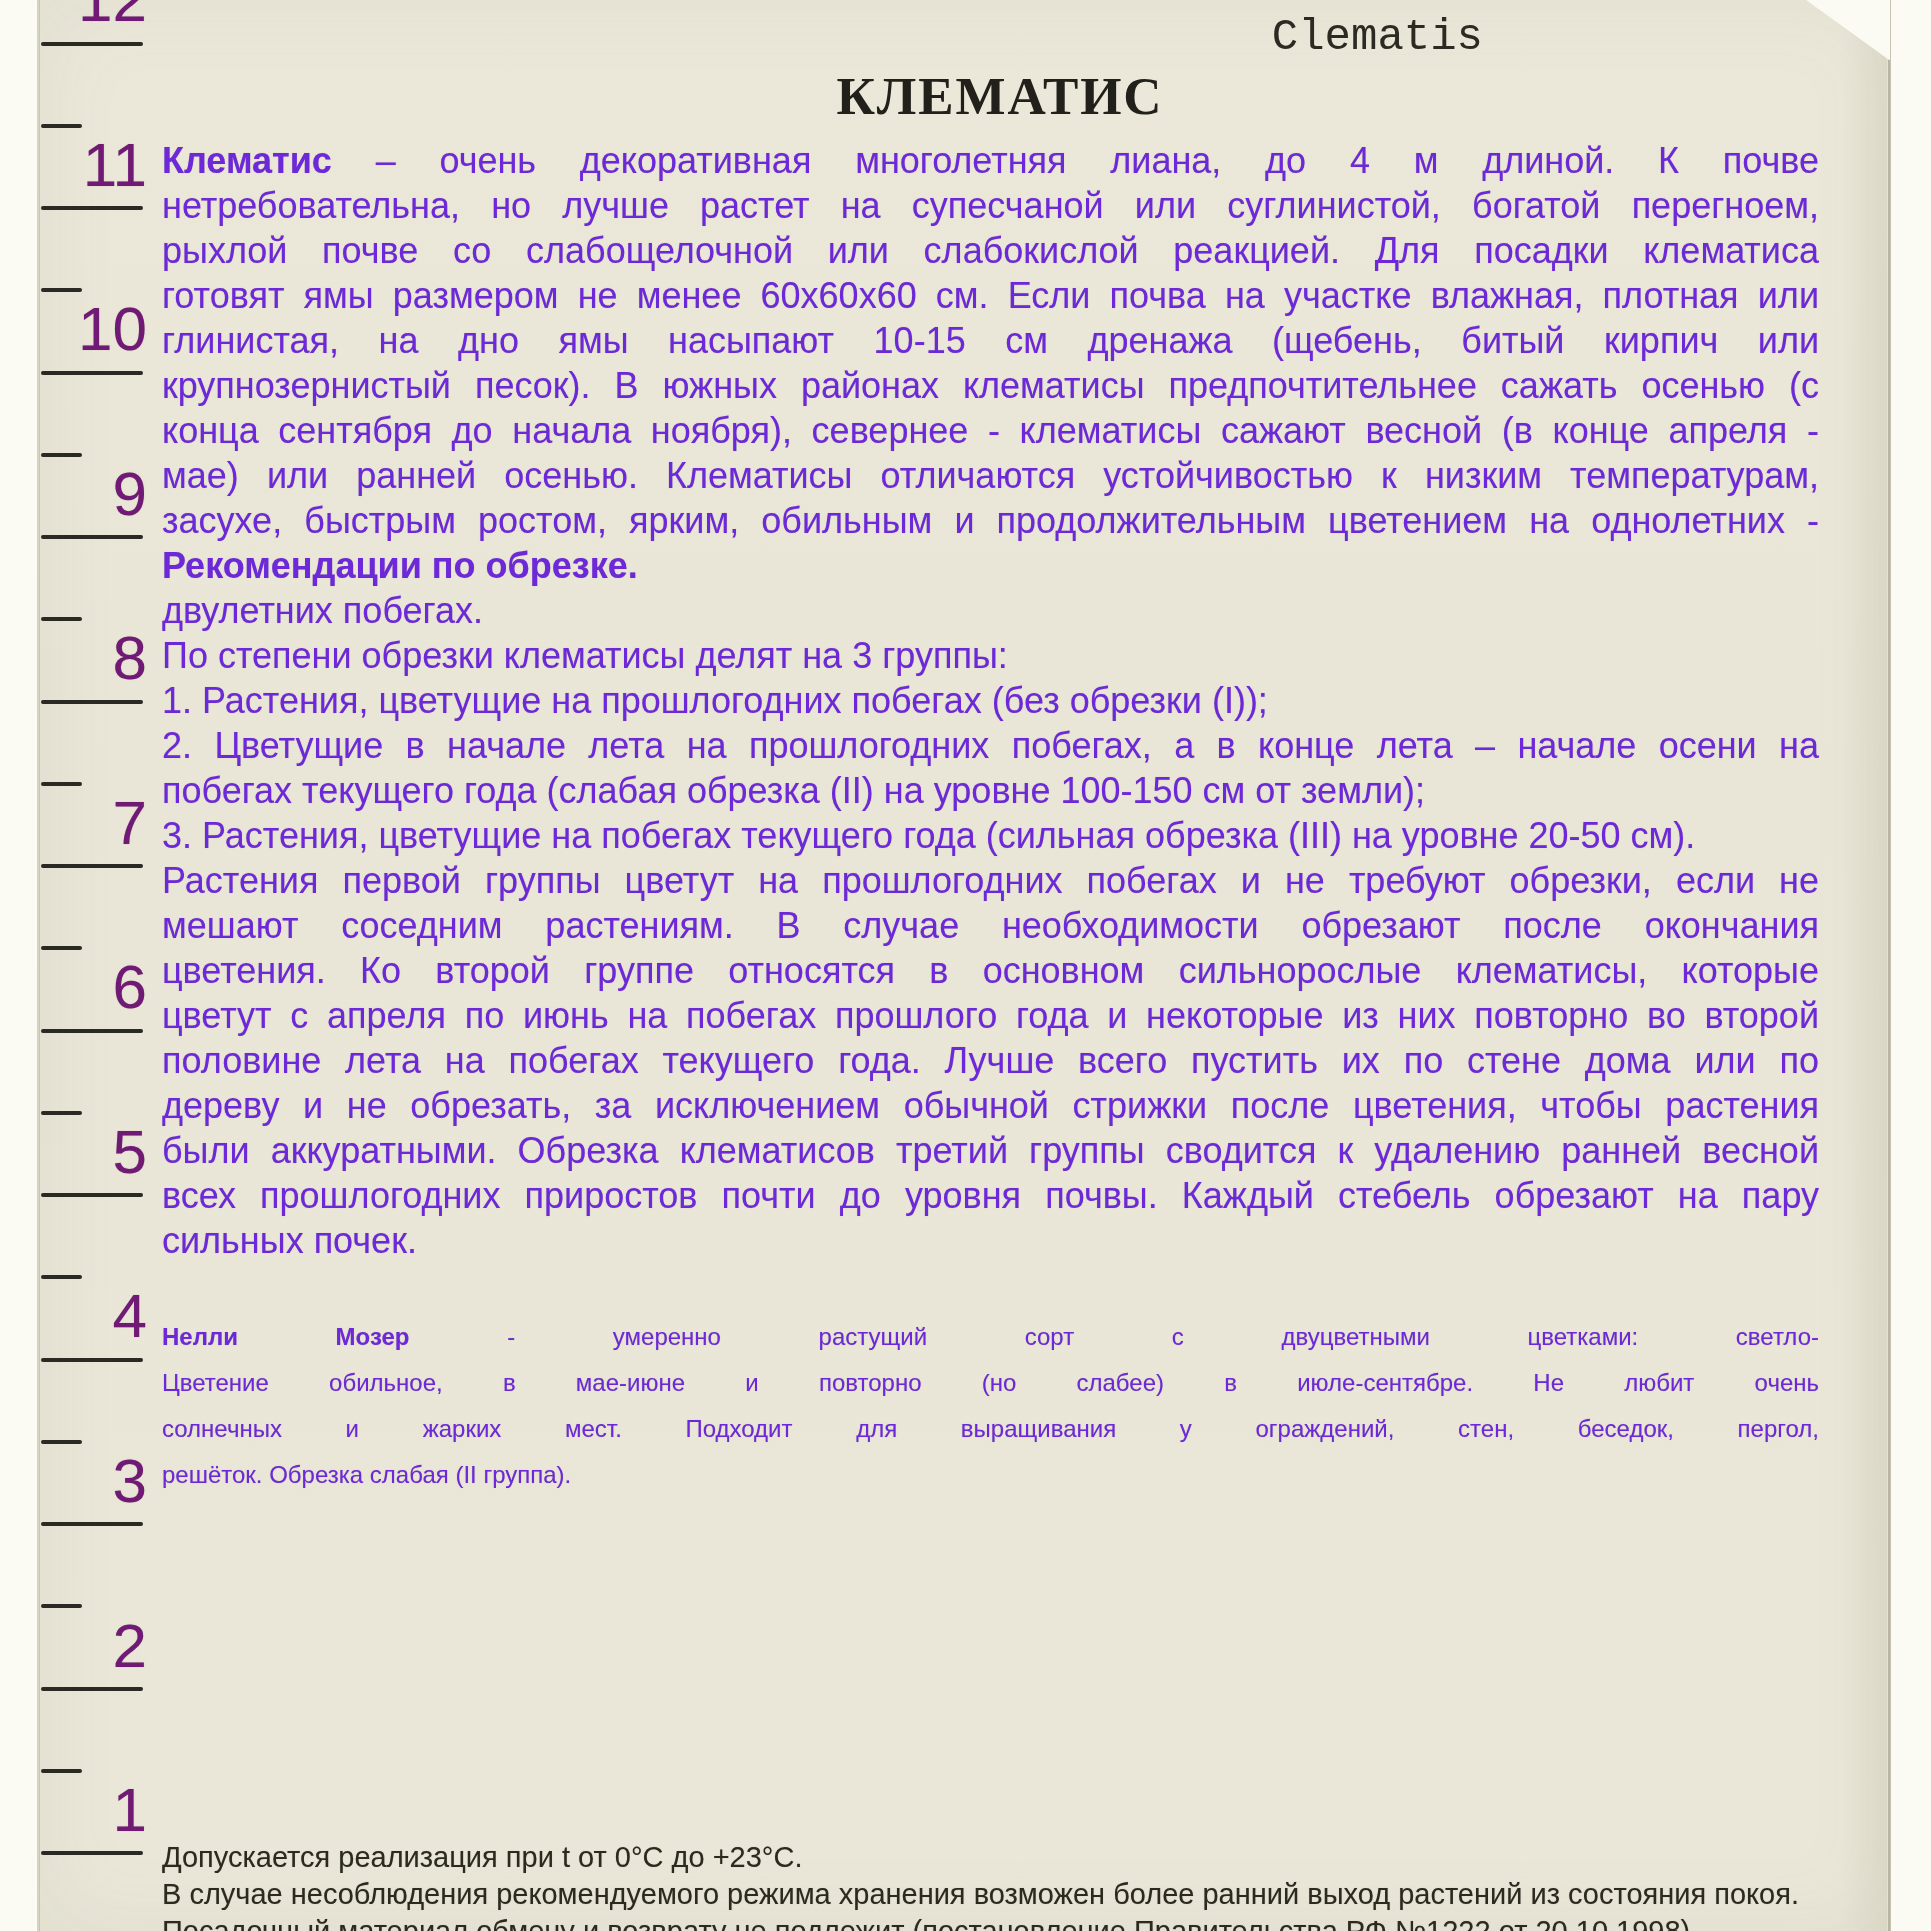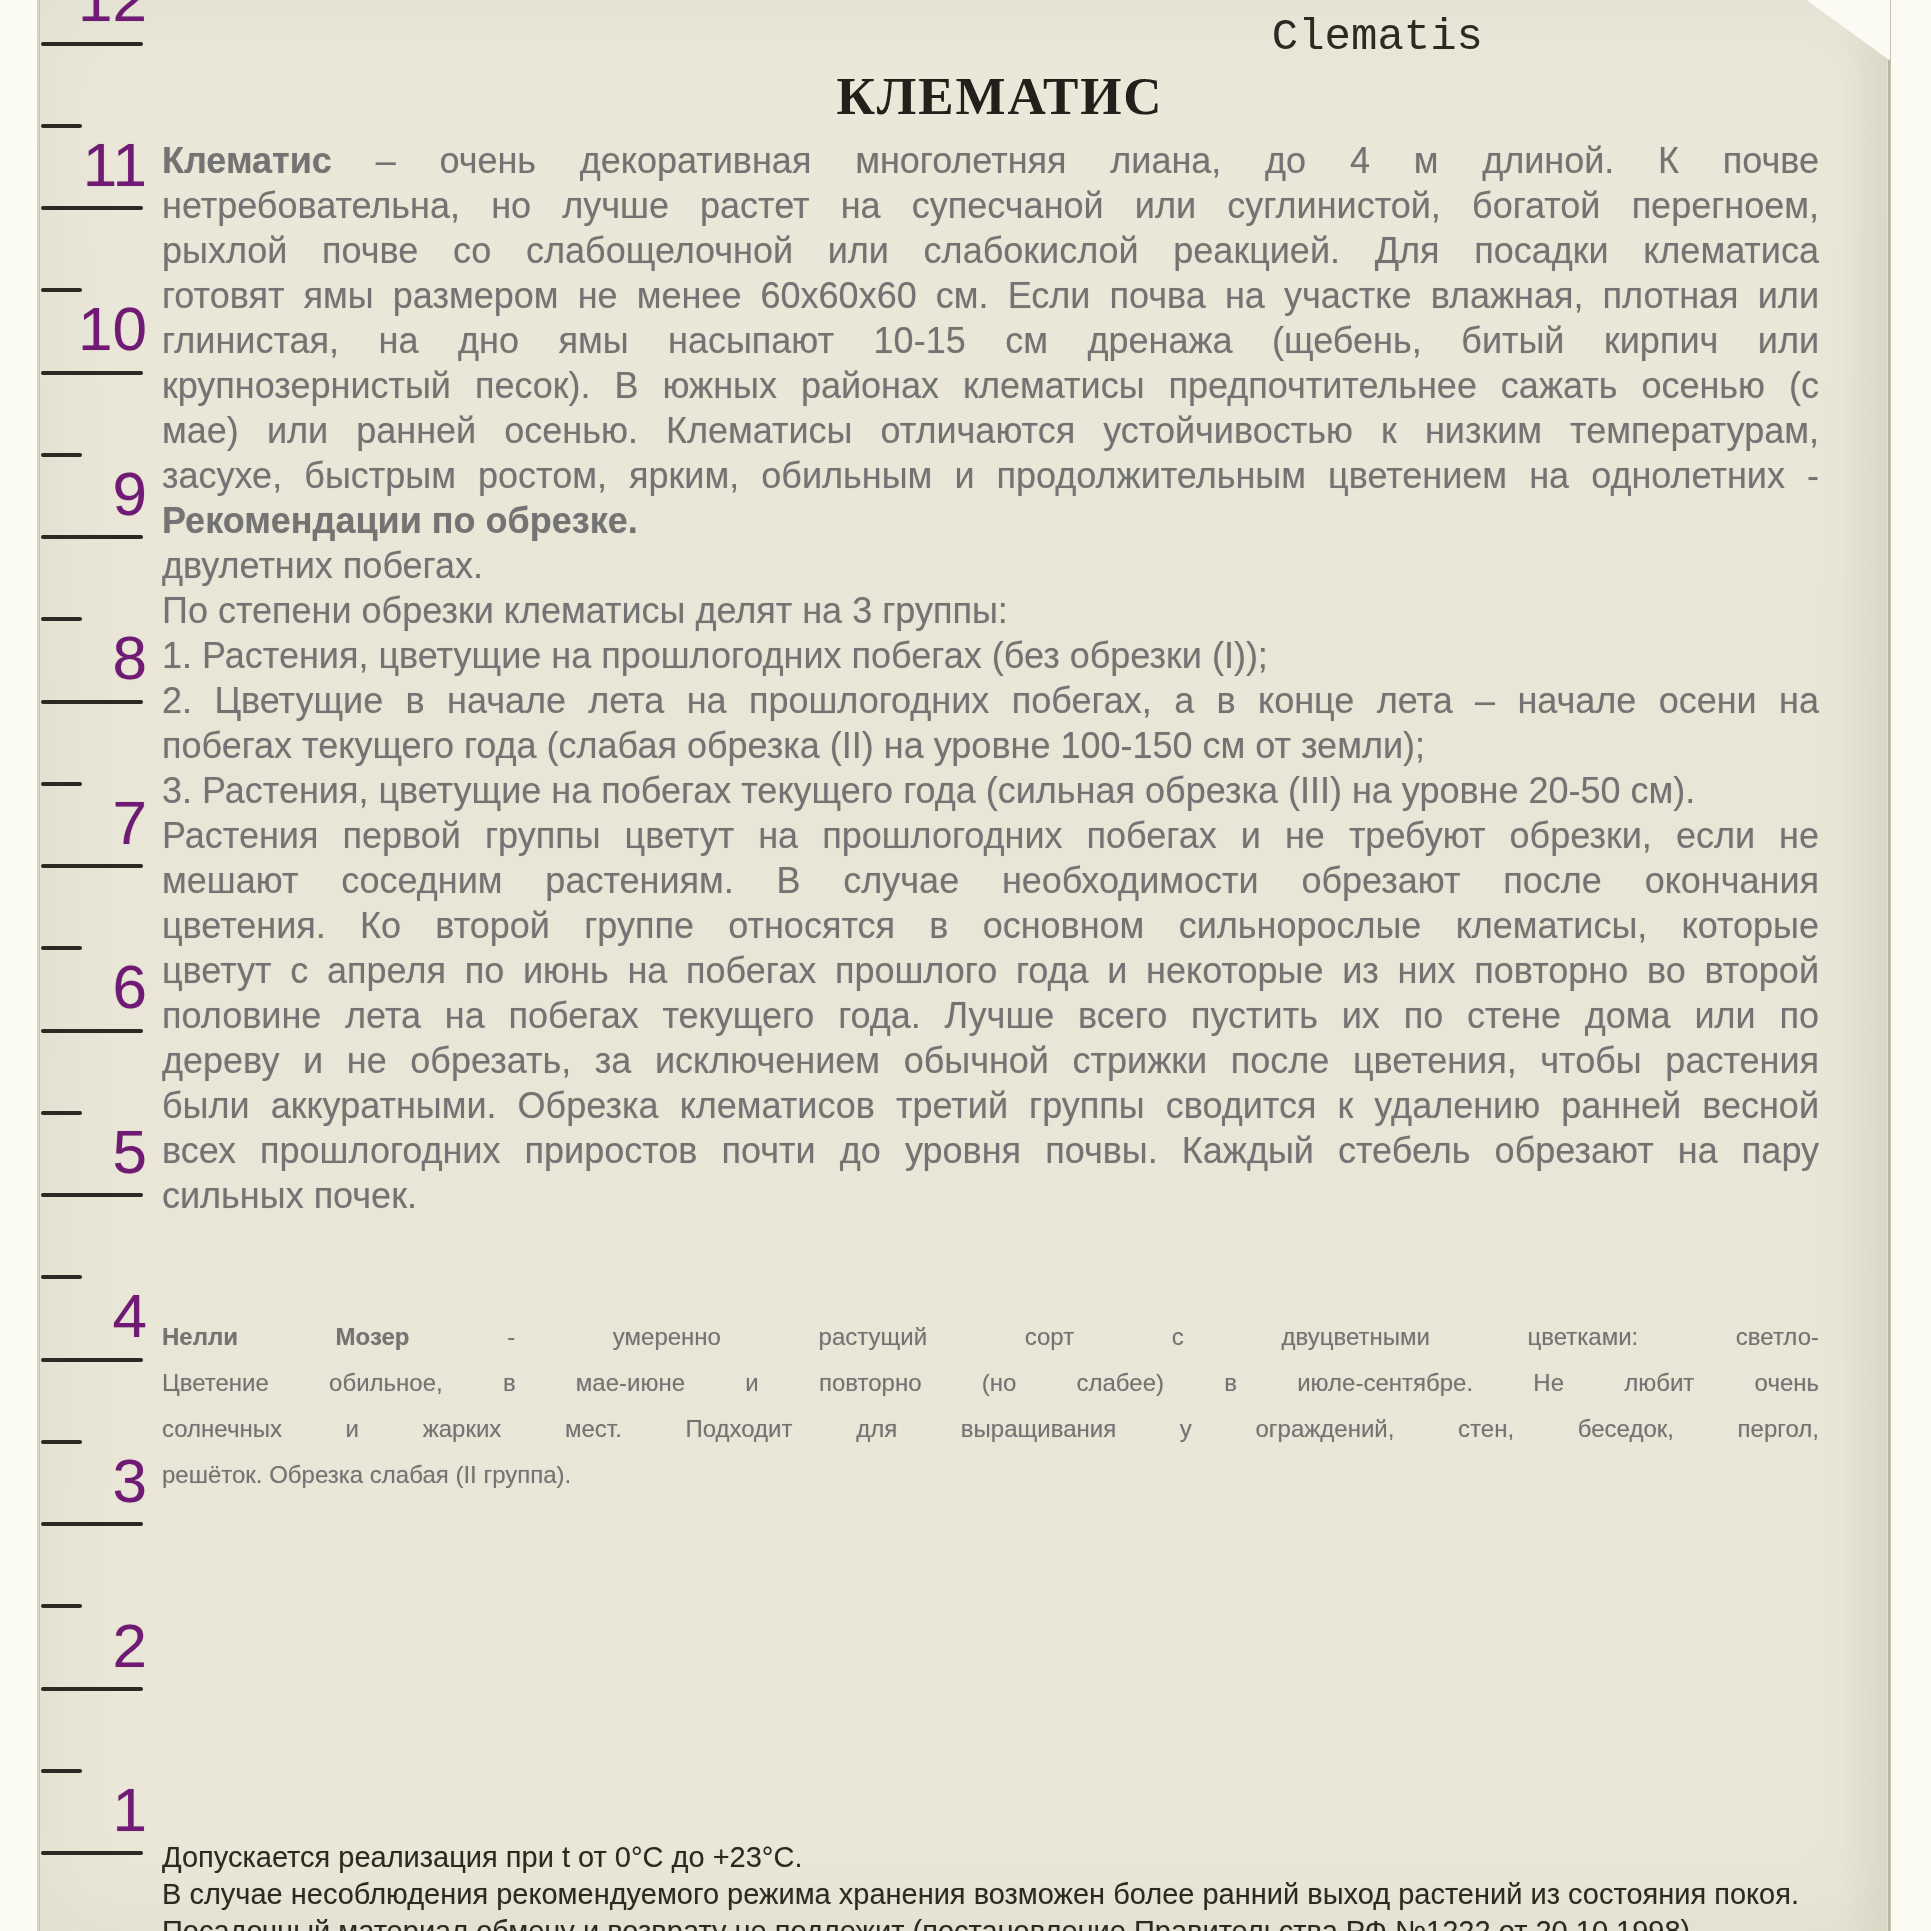--- a/index.html
+++ b/index.html
@@ -46,21 +46,21 @@
     position:absolute;left:517px;top:11.6px;width:966px;height:58px;
     text-align:right;font-family:Liberation Mono, monospace;
     font-size:44px;color:#2c2a22;
   }
   #title-cyr{
     position:absolute;left:517px;top:66px;width:966px;height:62px;
     text-align:center;font-family:"Liberation Serif","DejaVu Serif",serif;
     font-size:53px;font-weight:bold;letter-spacing:1.9px;color:#22201a;
   }
   
-  .txtblock{position:absolute;left:162px;width:1657px;color:#737373;
+  .txtblock{position:absolute;left:162px;width:1657px;color:#6d28d9;
     text-shadow:0 0 1px rgba(45,42,30,.25);}
   #block-main{top:138px;font-size:36px;line-height:45px;}
   #block-nelly{top:1314px;font-size:24px;line-height:46px;}
   #block-footer{top:1839px;font-size:29px;line-height:37px;color:#2c2a1e;}
   .tl{text-align:justify;text-align-last:justify;white-space:normal;}
   .tl.last{text-align-last:left;}
   #block-footer .tl{text-align:left;text-align-last:left;}
   .tl b{font-weight:bold;}
 </style>
 </head>
@@ -113,20 +113,21 @@
 <div id="title-latin">Clematis</div>
 <div id="title-cyr">КЛЕМАТИС</div>
 
 <div id="block-main" class="txtblock">
     <div class="tl"><b>Клематис</b> – очень декоративная многолетняя лиана, до 4 м длиной. К почве</div>
     <div class="tl">нетребовательна, но лучше растет на супесчаной или суглинистой, богатой перегноем,</div>
     <div class="tl">рыхлой почве со слабощелочной или слабокислой реакцией. Для посадки клематиса</div>
     <div class="tl">готовят ямы размером не менее 60х60х60 см. Если почва на участке влажная, плотная или</div>
     <div class="tl">глинистая, на дно ямы насыпают 10-15 см дренажа (щебень, битый кирпич или</div>
     <div class="tl">крупнозернистый песок). В южных районах клематисы предпочтительнее сажать осенью (с</div>
+    <div class="tl">конца сентября до начала ноября), севернее - клематисы сажают весной (в конце апреля -</div>
     <div class="tl">мае) или ранней осенью. Клематисы отличаются устойчивостью к низким температурам,</div>
     <div class="tl">засухе, быстрым ростом, ярким, обильным и продолжительным цветением на однолетних -</div>
     <div class="tl last"><b>Рекомендации по обрезке.</b></div>
     <div class="tl last">двулетних побегах.</div>
     <div class="tl last">По степени обрезки клематисы делят на 3 группы:</div>
     <div class="tl last">1. Растения, цветущие на прошлогодних побегах (без обрезки (I));</div>
     <div class="tl">2. Цветущие в начале лета на прошлогодних побегах, а в конце лета – начале осени на</div>
     <div class="tl last">побегах текущего года (слабая обрезка (II) на уровне 100-150 см от земли);</div>
     <div class="tl last">3. Растения, цветущие на побегах текущего года (сильная обрезка (III) на уровне 20-50 см).</div>
     <div class="tl">Растения первой группы цветут на прошлогодних побегах и не требуют обрезки, если не</div>

